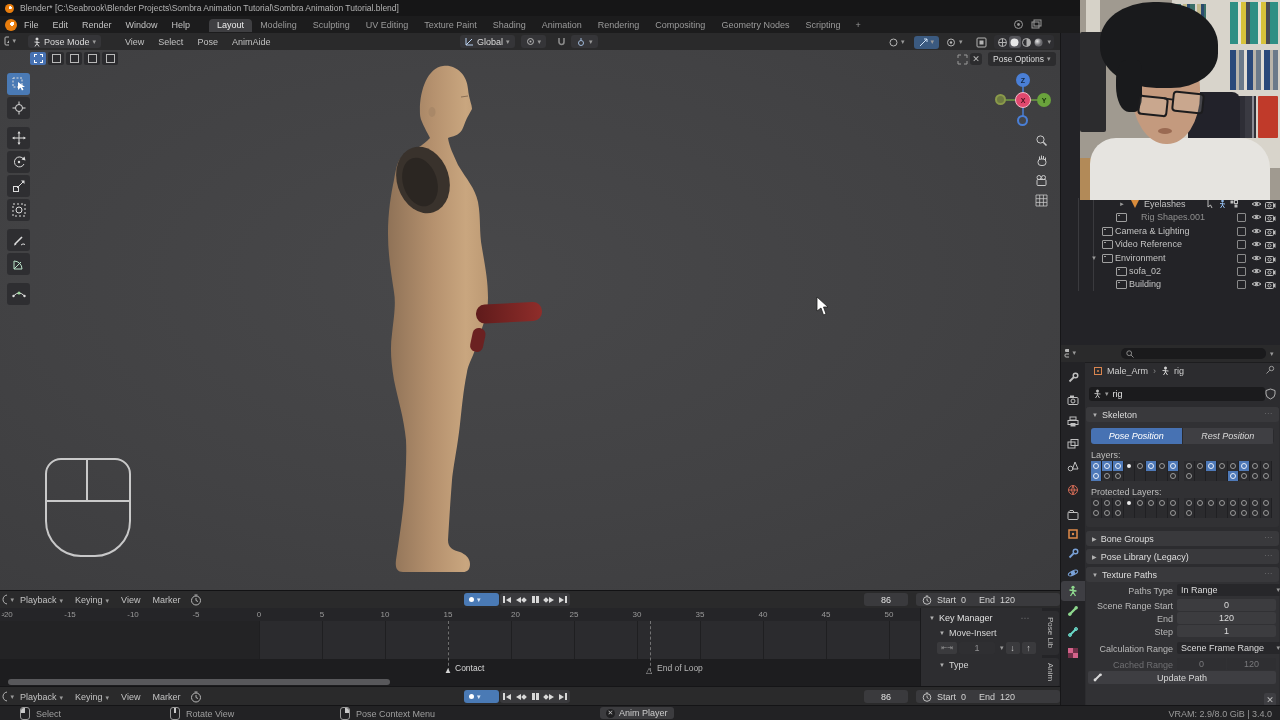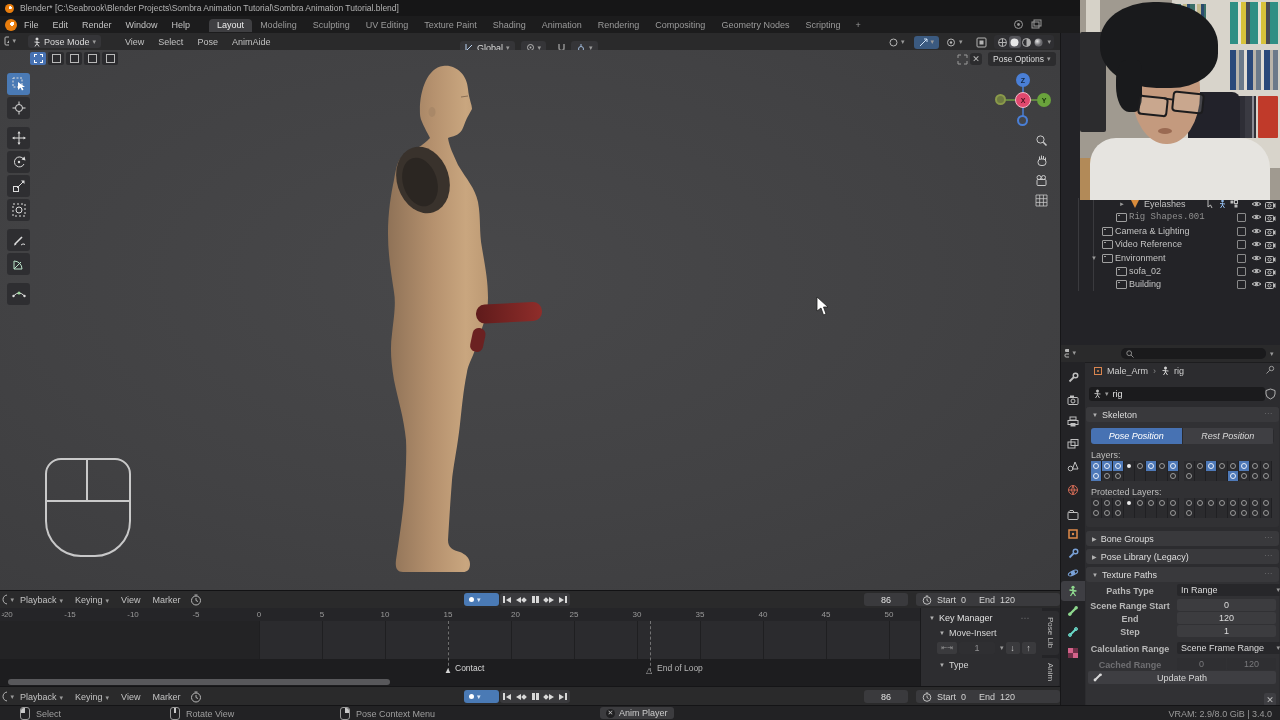--- a/index.html
+++ b/index.html
@@ -51,21 +51,21 @@
   .phdr .tri{font-size:6px;color:#b0b0b0;margin-right:4px;}
   .grip{position:absolute;right:6px;color:#6a6a6d;font-size:8px;top:2px;letter-spacing:1px;}
   .seg{position:absolute;height:16px;display:flex;border-radius:3px;overflow:hidden;}
   .seg div{flex:1;display:flex;align-items:center;justify-content:center;color:#d8d8d8;background:#3f3f43;border-right:1px solid #2a2a2d;}
   .seg div.on{background:#4772b3;color:#fff;}
   .lcell{width:10px;height:10px;background:#2b2b2e;border-right:1px solid #202023;display:flex;align-items:center;justify-content:center;}
   .lcell.b{background:#4e79b8;}
   .lring{width:4px;height:4px;border-radius:50%;border:1px solid #9a9a9a;}
   .lcell.b .lring{border-color:#e8eef8;}
   .ldot{width:4px;height:4px;border-radius:50%;background:#ececec;}
-  .mp-label{position:absolute;width:86px;text-align:center;color:#b8b8b8;font-weight:bold;}
+  .mp-label{position:absolute;width:86px;text-align:right;color:#b8b8b8;}
   .mp-field{position:absolute;height:12px;border-radius:2px;display:flex;align-items:center;justify-content:center;color:#dcdcdc;}
   .mp-drop{background:#27272a;justify-content:space-between;padding:0 4px;}
   .mp-num{background:#3c3c3f;}
   .mp-dual{background:#2f2f32;color:#79797c;}
   .pbtn{position:absolute;height:13px;background:#3e3e42;border-radius:2px;display:flex;align-items:center;justify-content:center;color:#d8d8d8;}
   
   #timeline1{position:absolute;left:0;top:590px;width:1060px;height:96px;background:#1d1d1f;border-top:1px solid #121214;}
   .tl-header{position:absolute;left:0;width:1060px;height:17px;background:#2a2a2b;border-bottom:1px solid #1c1c1e;}
   #tl-ruler{position:absolute;left:0;top:17px;width:920px;height:13px;background:#252528;color:#9a9a9a;font-size:8px;}
   #tl-tracks{position:absolute;left:0;top:30px;width:920px;height:38px;background:#232325;overflow:hidden;}
@@ -167,21 +167,21 @@
           </svg>
         <span>Pose Mode</span>
           <span class="chev">▾</span>
       </div>
       <div id="vp-menus" class="r a" style="left:118px;top:0;height:17px;">
           <div class="menu-item">View</div>
           <div class="menu-item">Select</div>
           <div class="menu-item">Pose</div>
           <div class="menu-item">AnimAide</div>
         </div>
-      <div class="r a" style="left:460px;top:2px;margin-top:6px;">
+      <div class="r a" style="left:460px;top:2px;">
         <div class="pill">
           <svg width="9" height="9" style="margin-right:3px;">
               <path d="M1 8 L8 8 M1 8 L1 1 M1 8 L7 2" stroke="#b8d0ef" fill="none"></path>
             </svg>
           <span>Global</span>
             <span class="chev">▾</span>
           </div>
         <div class="pill" style="margin-left:6px;">
           <svg width="9" height="9">
               <circle cx="4.5" cy="4.5" r="3" fill="none" stroke="#b5b5b5"></circle>
@@ -454,21 +454,21 @@
             <circle cx="5.5" cy="4" r="1.5" fill="#bdbdbd"></circle>
           </svg></div>
         <div style="position: absolute; left: 204px; top: 2px;"><svg width="11" height="9">
             <rect x="0.5" y="2.5" width="8" height="6" rx="1" fill="none" stroke="#bdbdbd"></rect>
             <path d="M8.5 4.5 L10.5 3 V8 L8.5 6.5" fill="#bdbdbd"></path>
             <circle cx="4.5" cy="5.5" r="1.6" fill="none" stroke="#bdbdbd"></circle>
           </svg></div>
       </div>
       <div class="ol-row" style="top: 178px;">
         <div class="ol-coll" style="left: 55px;"></div>
-        <div class="ol-label muted" style="left: 68px; font-family: Liberation Mono, monospace;">Rig Shapes.001</div>
+        <div class="ol-label muted" style="left: 80px;">Rig Shapes.001</div>
         <div class="ol-check" style="left: 176px;"></div>
         <div style="position: absolute; left: 190px; top: 2px;"><svg width="11" height="8">
             <path d="M1 4 Q5.5 0.5 10 4 Q5.5 7.5 1 4 Z" fill="none" stroke="#bdbdbd"></path>
             <circle cx="5.5" cy="4" r="1.5" fill="#bdbdbd"></circle>
           </svg></div>
         <div style="position: absolute; left: 204px; top: 2px;"><svg width="11" height="9">
             <rect x="0.5" y="2.5" width="8" height="6" rx="1" fill="none" stroke="#bdbdbd"></rect>
             <path d="M8.5 4.5 L10.5 3 V8 L8.5 6.5" fill="#bdbdbd"></path>
             <circle cx="4.5" cy="5.5" r="1.6" fill="none" stroke="#bdbdbd"></circle>
           </svg></div>

